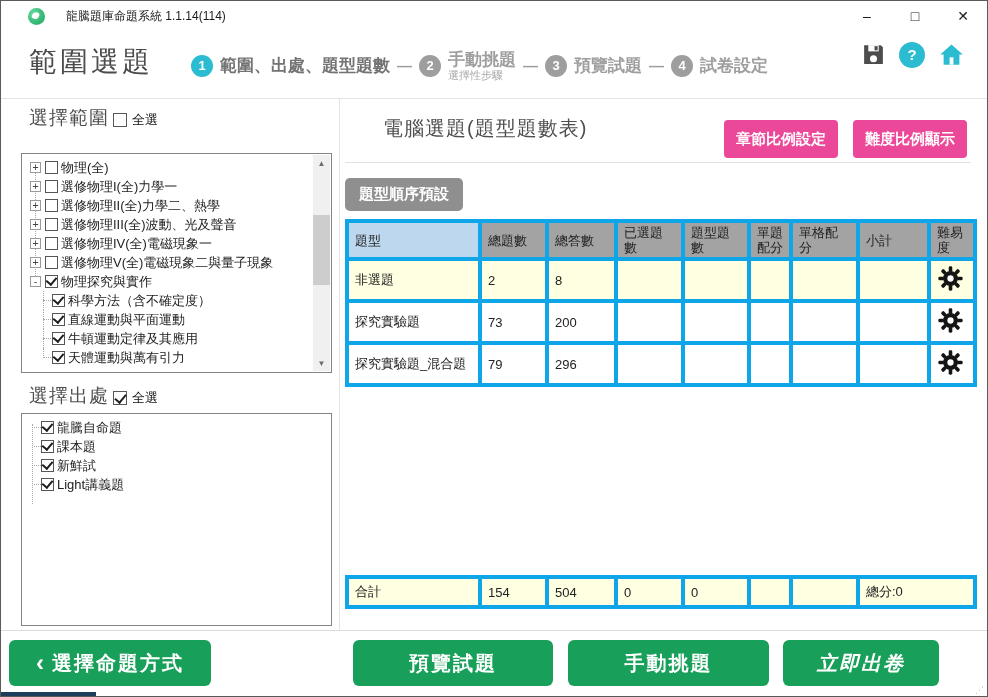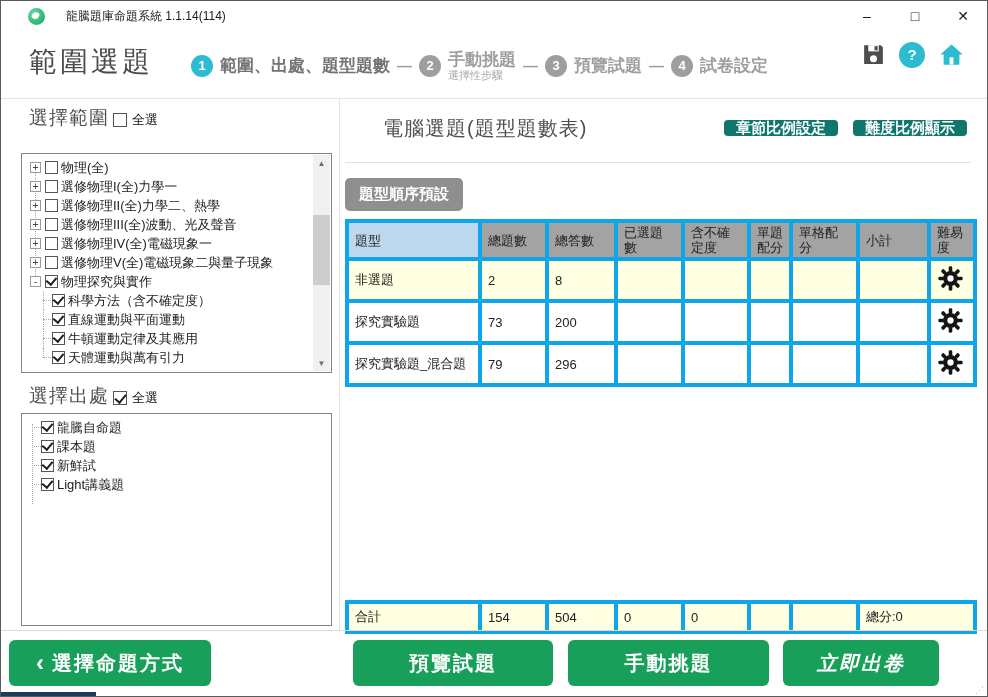--- a/index.html
+++ b/index.html
@@ -63,36 +63,36 @@
   .sitem { height:19px; display:flex; align-items:center; font-size:13px; white-space:nowrap; position:relative; padding-left:17px; }
   .sitem::after { content:""; position:absolute; left:10px; top:9px; width:7px; border-top:1px dotted #a8a8a8; }
   .vscroll { position:absolute; top:1px; right:1px; bottom:1px; width:17px; background:#f0f0f0; }
   .vscroll .arr { position:absolute; left:0; width:17px; height:16px; color:#6d6d6d; font-size:8px;
     display:flex; align-items:center; justify-content:center; }
   .vscroll .arr.up { top:0; } .vscroll .arr.down { bottom:0; }
   .vscroll .thumb { position:absolute; left:0; top:60px; width:17px; height:70px; background:#cdcdcd; }
   
   .main-title { position:absolute; left:358px; top:114px; font-size:20px; color:#4f4f4f; letter-spacing:1px;margin-left:24px; }
   .chip-row { position:absolute; right:20px; top:119px; display:flex; gap:15px; }
-  .green-chip { height:16px; padding:0 12px; background:#0f766e; border:none; border-radius:4px;
+  .green-chip { height:38px; padding:0 12px; background:#ec4899; border:none; border-radius:4px;
     color:#fff; font-size:15px; font-weight:bold; font-family:inherit; display:flex; align-items:center; }
   .main-sep { position:absolute; left:344px; right:16px; top:161px; border-top:1px solid #e2e2e2; }
   .preset-btn { position:absolute; left:344px; top:177px; height:33px; padding:0 14px; background:#8f8f8f;
     border:none; border-radius:5px; color:#fff; font-size:15px; font-weight:bold; font-family:inherit; }
   table { border-collapse:collapse; table-layout:fixed; }
   #qtable { position:absolute; left:344px; top:218px; }
   #qtable th, #qtable td, #ftable td { border:4px solid #0ea5e9; font-size:13px; padding:2px 6px;
     text-align:left; vertical-align:middle; overflow:hidden; }
   #qtable th { font-weight:normal; height:38px; line-height:15px; background:#a3a3a3; }
   #qtable th.first { background:#bdd7ee; }
   #qtable tr.data td { height:42px; }
   #qtable tr.data.hl td { background:#ffffe1; }
   td.gear-cell { text-align:center; padding:0; }
   .gear-wrap { display:inline-flex; align-items:center; justify-content:center; cursor:pointer; }
-  #ftable { position:absolute; left:344px; top:599px;border-radius:8px; }
+  #ftable { position:absolute; left:344px; top:574px;border-radius:8px; }
   #ftable td { height:30px; background:#ffffe1; }
   
   .bottom-sep { position:absolute; left:0; right:0; top:629px; border-top:1px solid #dcdcdc; }
   .big-btn { position:absolute; top:639px; height:46px; background:#18a05a; border:none; border-radius:6px;
     color:#fff; font-size:20px; font-weight:bold; font-family:inherit; display:flex; align-items:center;
     justify-content:center; letter-spacing:2px; }
   #btn-back { left:8px; width:202px; }
   #btn-back .chev { font-size:24px; margin-right:8px; font-weight:bold; letter-spacing:0; }
   #btn-preview { left:352px; width:200px; }
   #btn-manual { left:567px; width:201px; }
@@ -283,21 +283,21 @@
       <col style="width:67px">
       <col style="width:71px">
       <col style="width:46px">
   </colgroup>
   <tbody>
       <tr>
     <th class="first">題型</th>
     <th>總題數</th>
     <th>總答數</th>
     <th>已選題數</th>
-    <th>含不確定度</th>
+    <th>題型題數</th>
     <th>單題配分</th>
     <th>單格配分</th>
     <th>小計</th>
     <th>難易度</th>
   </tr>
   </tbody>
     <tbody id="rows-mount">
       <tr class="data hl">
     <td>非選題</td>
     <td>2</td>

